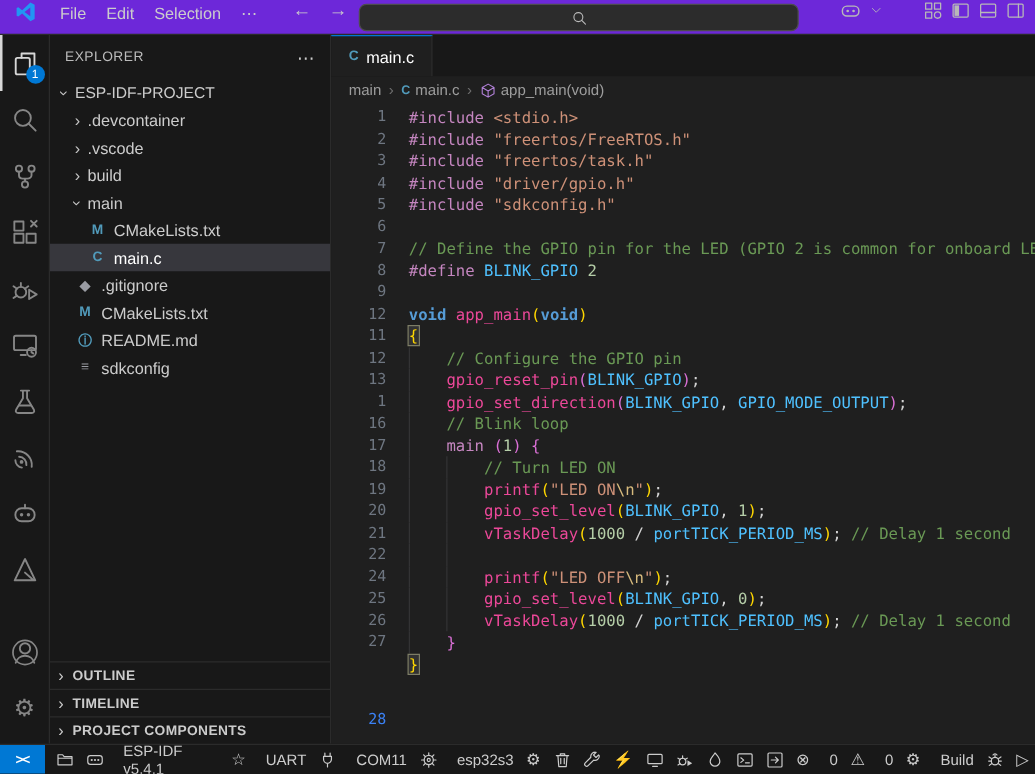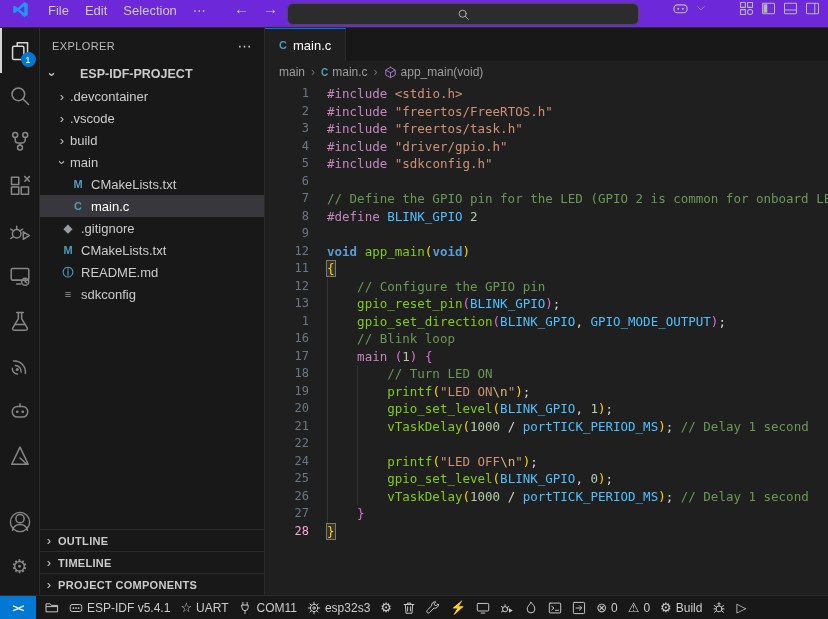--- a/index.html
+++ b/index.html
@@ -47,21 +47,21 @@
     display: flex; flex-direction: column; font-size: 13px; }
   .sidebar-header { height: 35px; display: flex; align-items: center; padding: 0 12px; color: #bbbbbb;
     font-size: 11px; letter-spacing: .4px; }
   .sidebar-header .more { margin-left: auto; font-size: 14px; color: #cccccc; cursor: pointer; }
   .tree { flex: 1 1 auto; overflow: hidden; }
   .tree-row { height: 22px; display: flex; align-items: center; color: #cccccc; cursor: pointer; white-space: nowrap; }
   .tree-row.selected { background: #37373d; color: #ffffff; }
   .tree-row .chev { width: 16px; text-align: center; font-size: 13px; color: #c5c5c5; display: inline-block; }
   .tree-row .chev.expanded { transform: rotate(90deg); }
   .tree-row .ficon { width: 16px; text-align: center; font-size: 11px; font-weight: bold; margin-right: 5px; display: inline-block; }
-  .tree-row.bold { font-weight: bold; font-size: 12.5px; gap: 20px; }
+  .tree-row.bold { font-weight: normal; font-size: 12.5px; }
   .sections { flex: 0 0 auto; }
   .section-h { height: 22px; border-top: 1px solid #2b2b2b; display: flex; align-items: center;
     font-size: 11px; font-weight: bold; color: #cccccc; letter-spacing: .3px; cursor: pointer; }
   .section-h .chev { width: 18px; text-align: center; font-weight: normal; font-size: 13px; }
 
   
   .editor { flex: 1 1 auto; display: flex; flex-direction: column; background: #1f1f1f; min-width: 0; }
   .tabbar { height: 33px; flex: 0 0 33px; background: #181818; display: flex; }
   .tab { height: 100%; padding: 0 14px; display: flex; align-items: center; gap: 6px; background: #1f1f1f;
     border-top: 1.5px solid #0078d4; border-right: 1px solid #2b2b2b; color: #ffffff; font-size: 13px; cursor: pointer; }
@@ -69,37 +69,37 @@
   .breadcrumb { height: 22px; flex: 0 0 22px; display: flex; align-items: center; padding-left: 14px;
     color: #9d9d9d; font-size: 12px; gap: 3px; }
   .breadcrumb .sep { margin: 0 3px; color: #6e6e6e; }
   .breadcrumb .bc { display: flex; align-items: center; gap: 4px; cursor: pointer; }
   .breadcrumb .ficon { color: #519aba; font-weight: bold; font-size: 10px; }
 
   .code { flex: 1 1 auto; overflow: hidden; font-family: "DejaVu Sans Mono", "Liberation Mono", monospace;
     font-size: 12.5px; padding-top: 2px; }
   .line { height: 17.5px; line-height: 17.5px; position: relative; padding-left: 62px; white-space: pre; }
   .line .num { position: absolute; left: 0; top: 0; width: 44px; text-align: right; color: #6e7681; font-size: 12px; }
-  .line.cur .num { color: #f9a8d4; }
+  .line.cur .num { color: #3b82f6; margin-top: 44px; }
   .guide { position: absolute; top: 0; bottom: 0; width: 1px; background: #333334; }
   .tok-pp  { color: #C586C0; } .tok-ctl { color: #C586C0; }
   .tok-str { color: #CE9178; } .tok-cmt { color: #6A9955; }
-  .tok-kw  { color: #569CD6; font-weight: bold; } .tok-fn  { color: #84cc16; }
+  .tok-kw  { color: #569CD6; font-weight: bold; } .tok-fn  { color: #ec4899; }
   .tok-mac { color: #4FC1FF; } .tok-num { color: #B5CEA8; }
   .tok-esc { color: #D7BA7D; } .tok-pl  { color: #D4D4D4; }
   .tok-b1  { color: #FFD700; } .tok-b2  { color: #DA70D6; }
   .tok-b1m { color: #FFD700; outline: 1px solid #7d7d66; background: rgba(120,120,120,.22); }
 
   
   .statusbar { height: 24px; flex: 0 0 24px; background: #181818; border-top: 1px solid #2b2b2b;
     display: flex; align-items: stretch; font-size: 12px; color: #cccccc; }
   .sb-remote { width: 36px; background: #0078d4; color: #ffffff; display: flex; align-items: center;
     justify-content: center; font-weight: bold; font-size: 11px; letter-spacing: -1px; cursor: pointer; }
   .sb-items { display: flex; align-items: center; padding-left: 4px; }
-  .sb-item { display: flex; align-items: center; gap: 4px; padding: 0 5px; height: 100%; cursor: pointer; }
+  .sb-item { display: flex; align-items: center; gap: 16px; padding: 0 5px; height: 100%; cursor: pointer; }
   .sb-item .g { font-size: 13px; line-height: 1; }
   .sb-item svg { display: block; }
 
   svg.icon { fill: none; stroke: currentColor; stroke-width: 1.1; stroke-linecap: round; stroke-linejoin: round; }
 </style>
 </head>
 <body>
 
 <div class="window">
 

